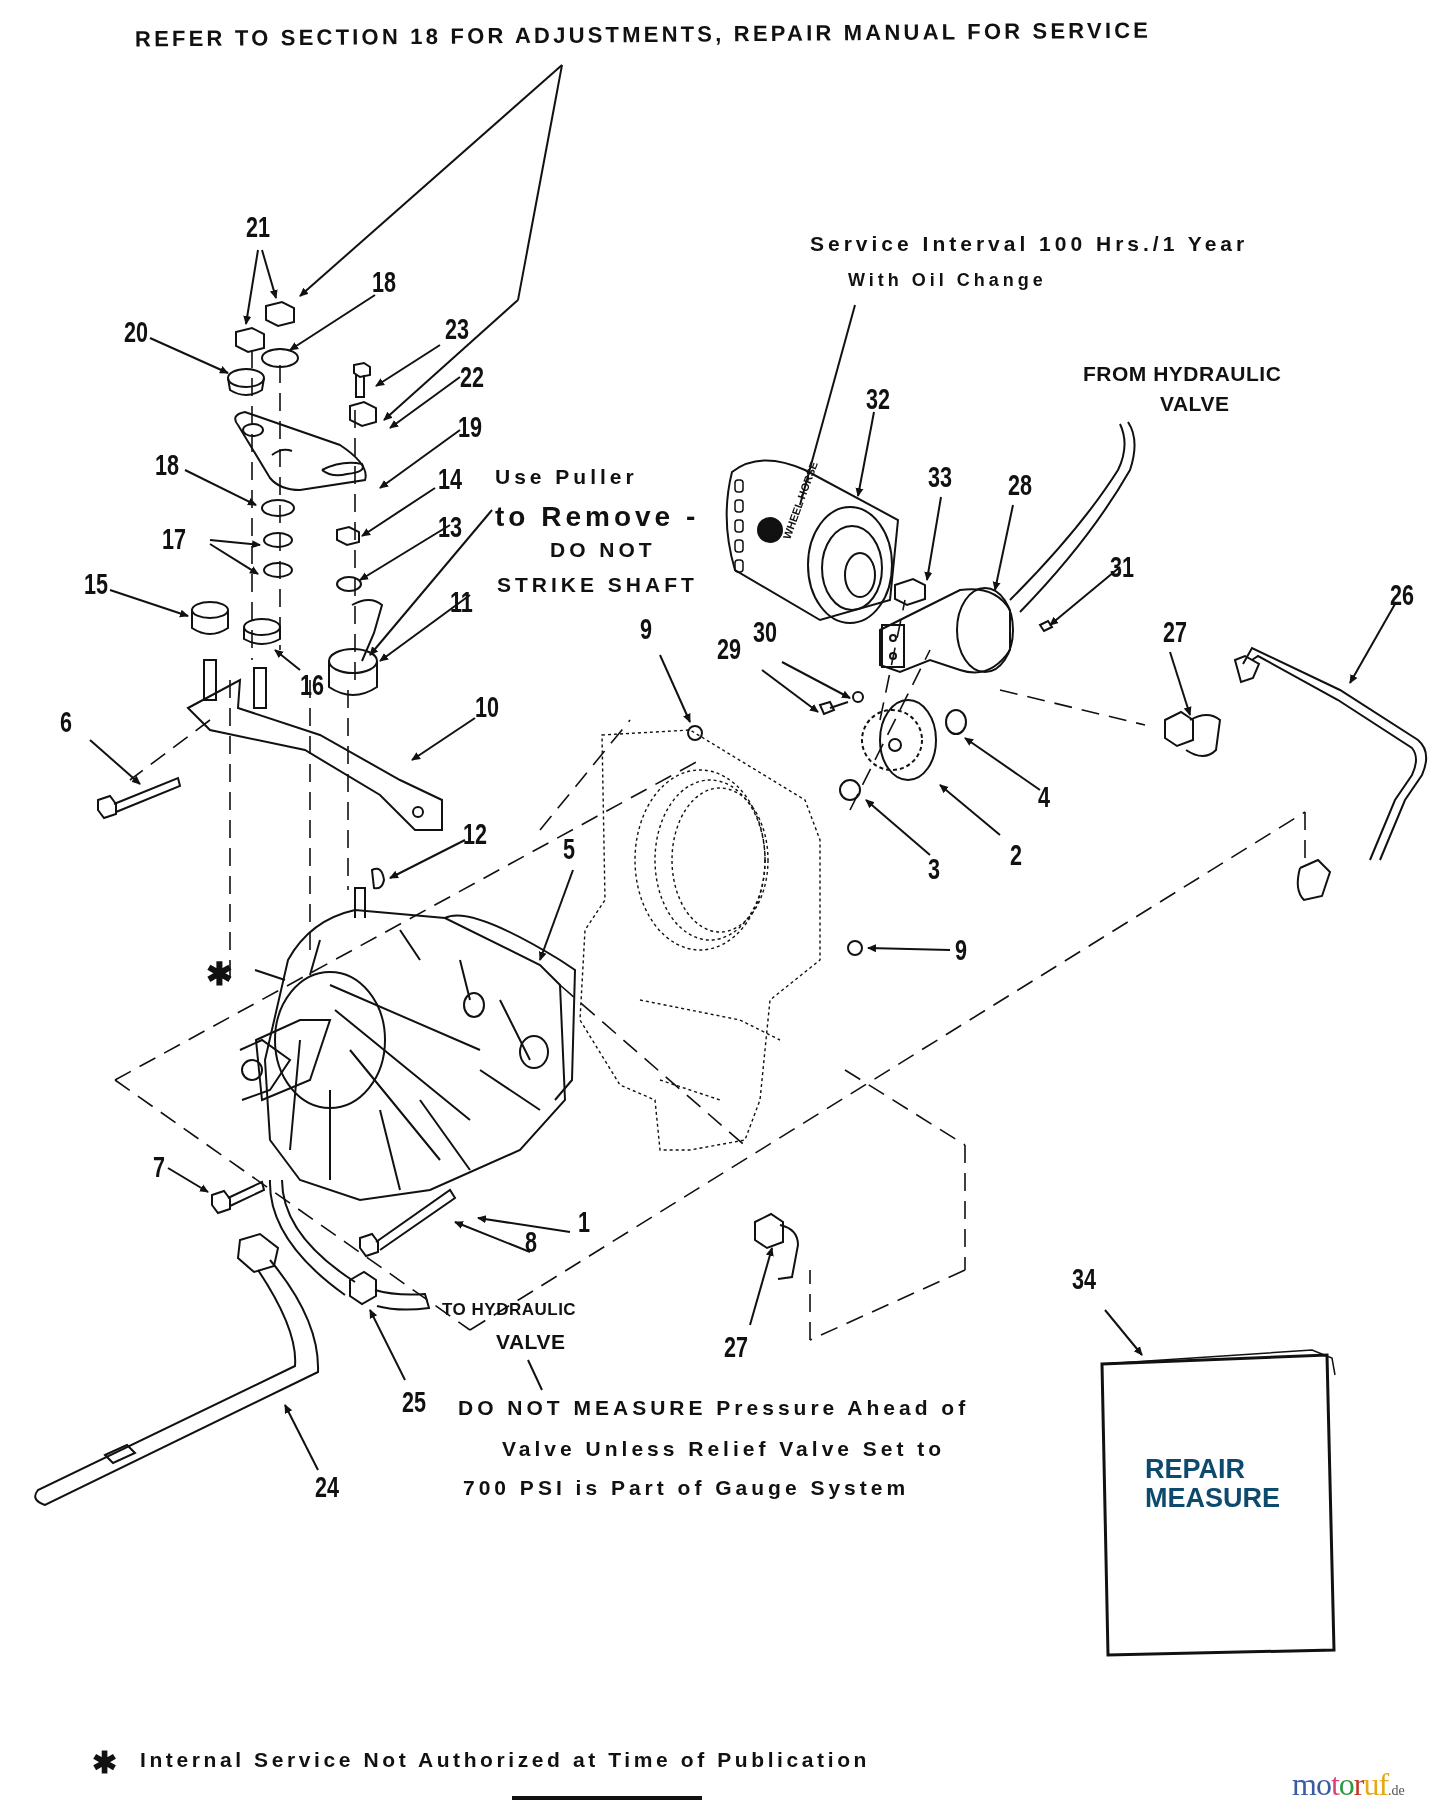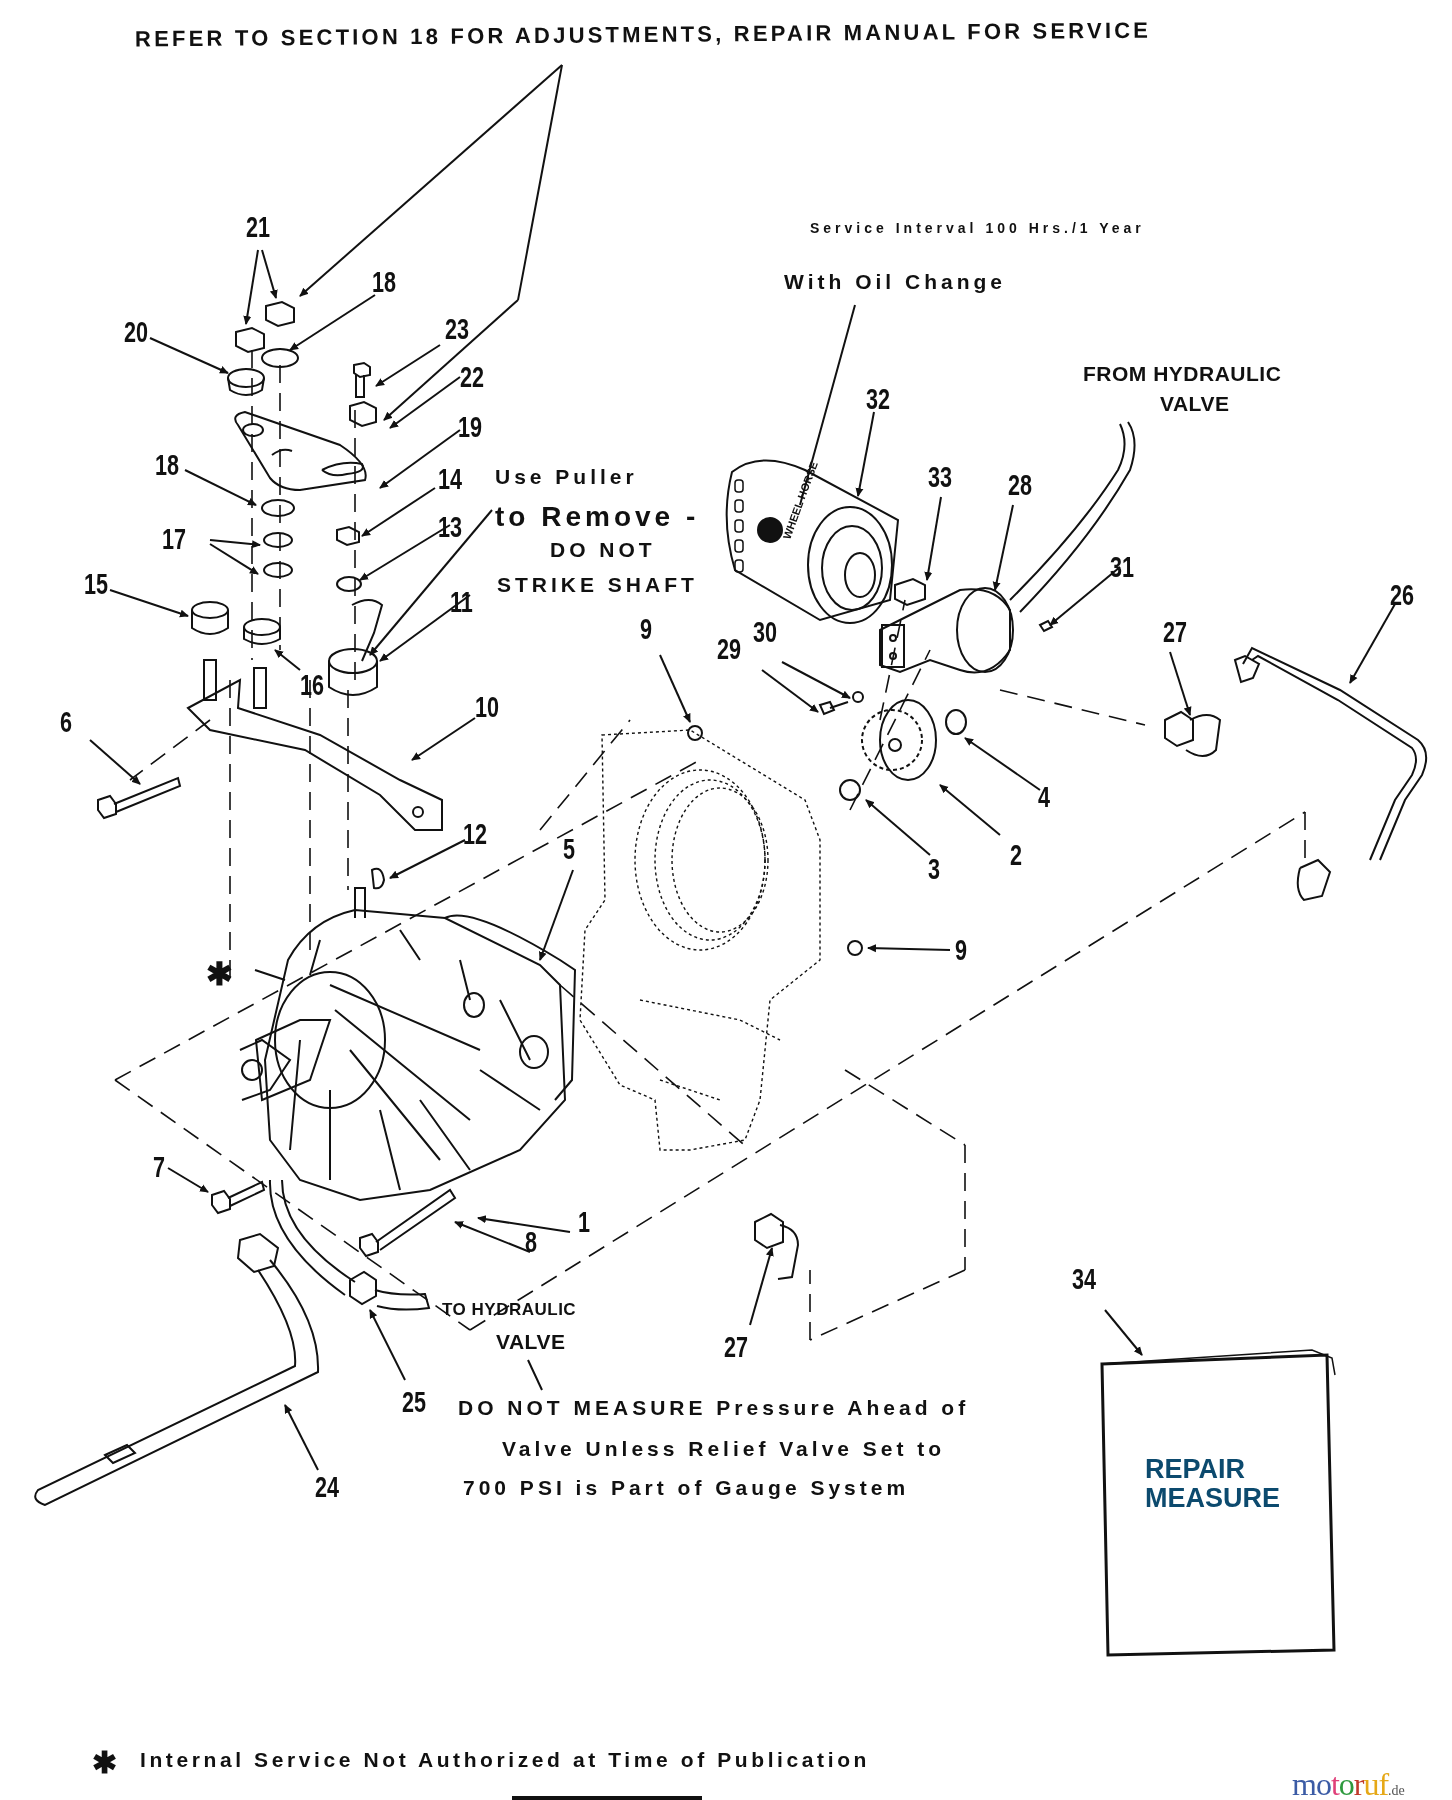--- a/index.html
+++ b/index.html
@@ -263,22 +263,22 @@
     <line x1="318" y1="1470" x2="285" y2="1405" marker-end="url(#ah)"></line>
     <line x1="1105" y1="1310" x2="1142" y2="1355" marker-end="url(#ah)"></line>
     <line x1="528" y1="1360" x2="542" y2="1390"></line>
   </g>
 
   <text x="790" y="540" font-family="Liberation Sans, sans-serif" font-size="11" font-weight="bold" fill="#111" transform="rotate(-70 790 540)">WHEEL HORSE</text>
 </svg>
 
 <div class="txt wide" style="left:135px; top:22px; font-size:22px; letter-spacing:3.2px; transform:rotate(-0.5deg);">REFER TO SECTION 18 FOR ADJUSTMENTS, REPAIR MANUAL FOR SERVICE</div>
 
-<div class="txt note" style="left:810px; top:220px; font-size:14px;">Service Interval 100 Hrs./1 Year</div>
-<div class="txt note" style="left:784px; top:270px; font-size:21px;">With Oil Change</div>
+<div class="txt note" style="left:810px; top:232px; font-size:21px;">Service Interval 100 Hrs./1 Year</div>
+<div class="txt note" style="left:848px; top:270px; font-size:18px;">With Oil Change</div>
 
 <div class="txt bold" style="left:1083px; top:362px; font-size:21px;">FROM HYDRAULIC</div>
 <div class="txt bold" style="left:1160px; top:392px; font-size:21px;">VALVE</div>
 
 <div class="txt note" style="left:495px; top:465px; font-size:21px;">Use Puller</div>
 <div class="txt note" style="left:495px; top:501px; font-size:28px;">to Remove -</div>
 <div class="txt note" style="left:550px; top:538px; font-size:21px;">DO NOT</div>
 <div class="txt note" style="left:497px; top:573px; font-size:21px;">STRIKE SHAFT</div>
 
 <div class="txt bold" style="left:442px; top:1300px; font-size:17px;">TO HYDRAULIC</div>

